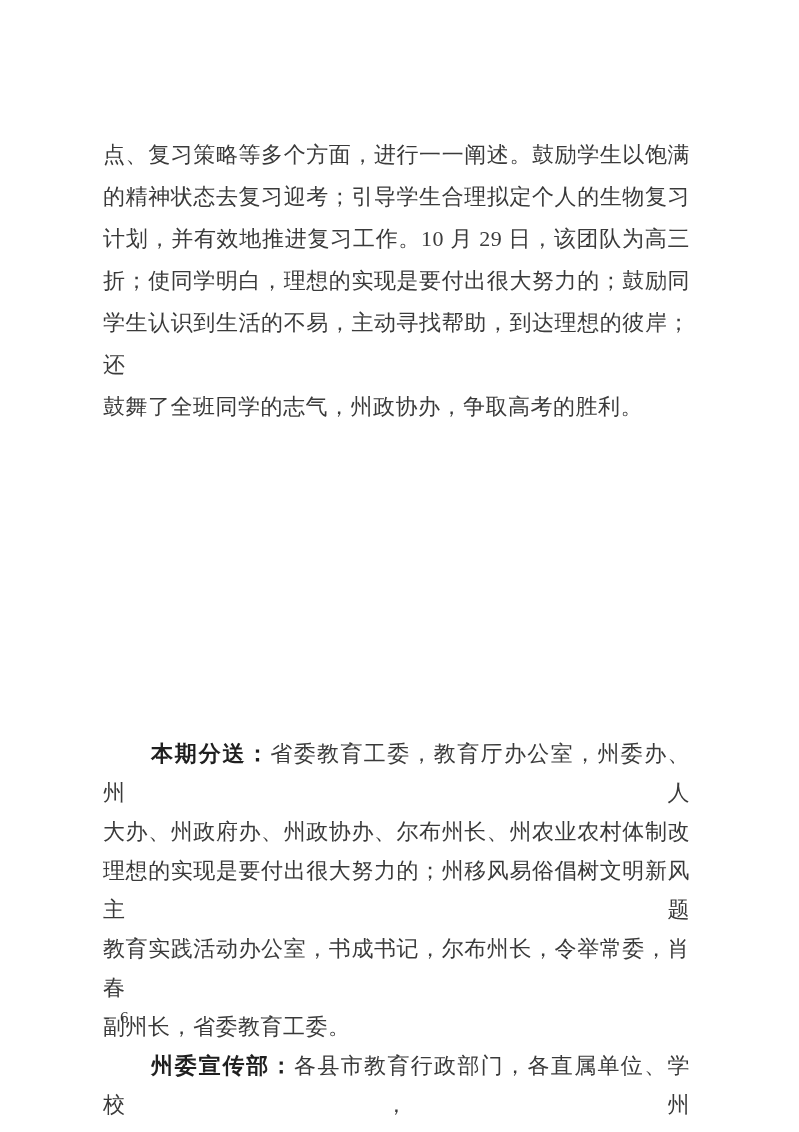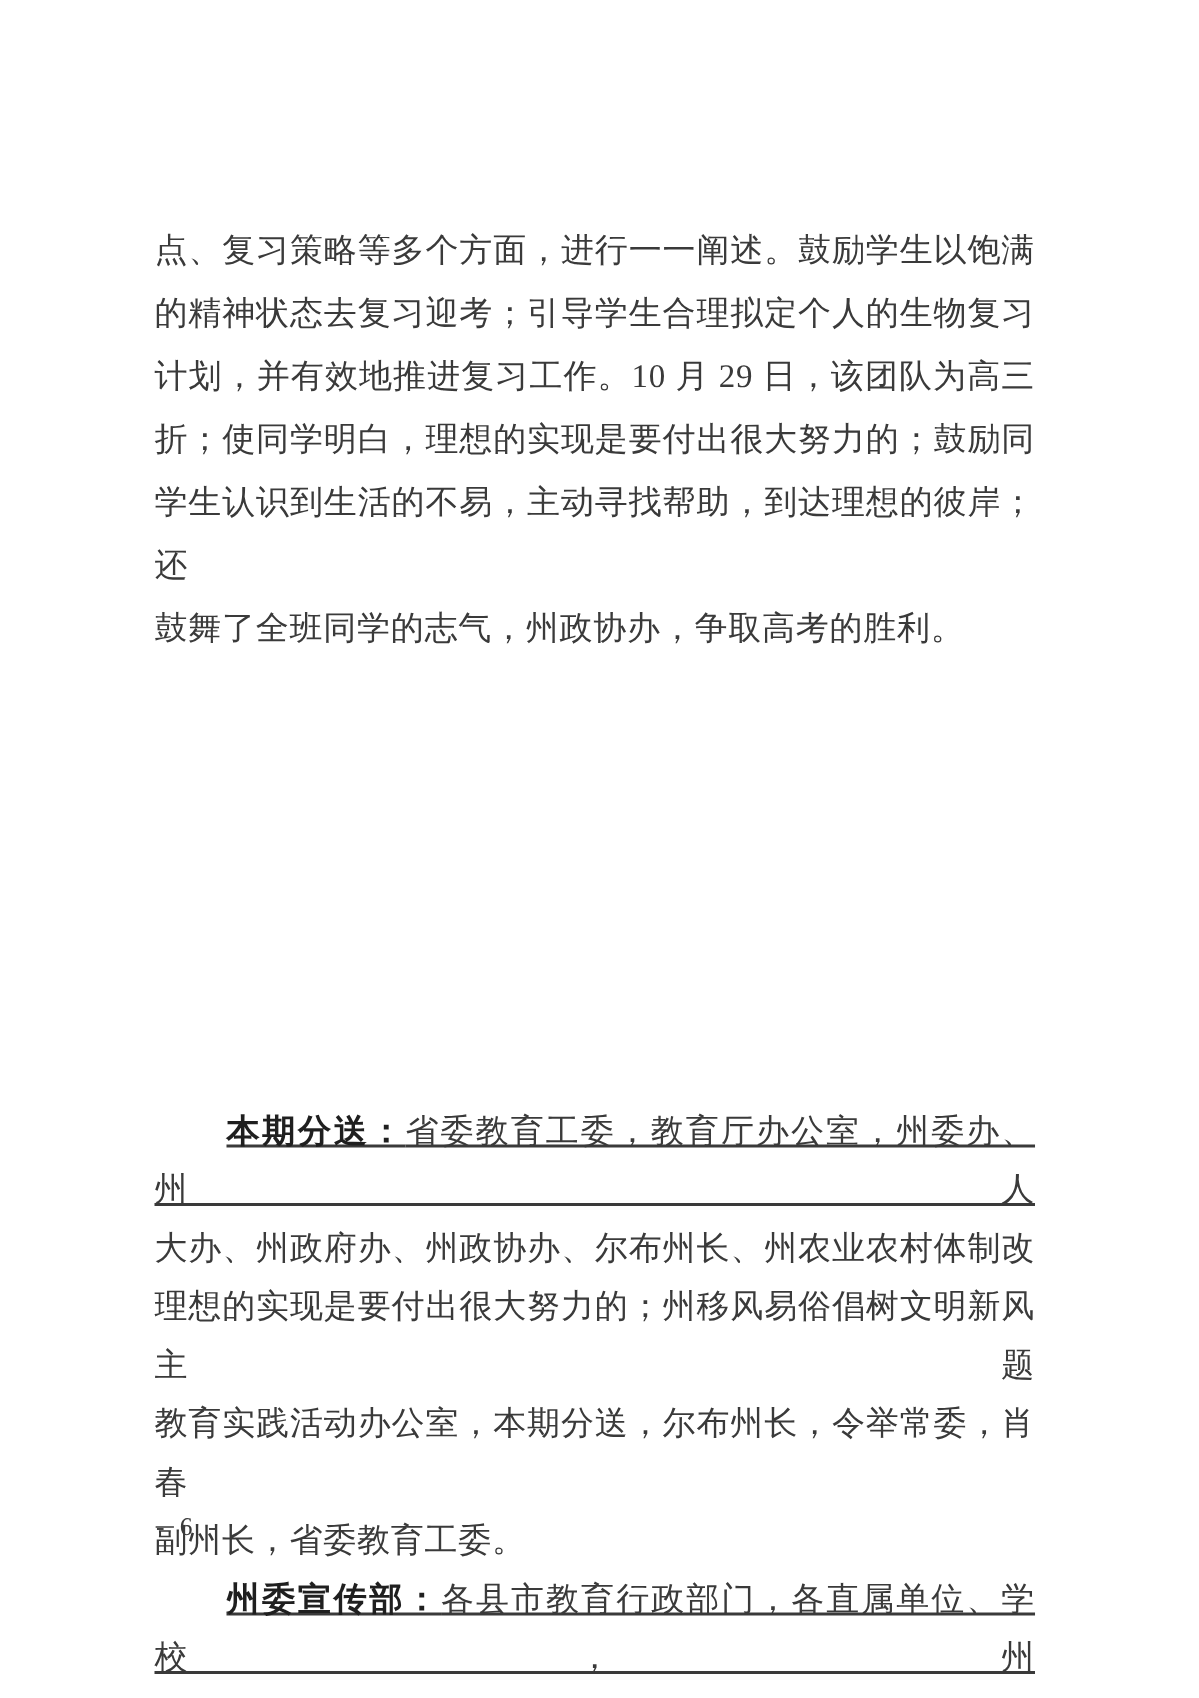--- a/index.html
+++ b/index.html
@@ -22,40 +22,39 @@
     background: var(--page-bg);
   }
   .text-block {
     position: absolute;
     left: 103px;
     width: 587px;
     color: var(--text-color);
     font-size: 22px;
   }
   .body-paragraph {
-    top: 146px;
+    top: 134px;
     line-height: 42px;
   }
   .distribution-block {
     top: 734px;
     line-height: 39px;
   }
   .line {
     white-space: nowrap;
     letter-spacing: 0.5px;
   }
   .line.justified {
     white-space: normal;
     text-align: justify;
     text-align-last: justify;
     text-justify: inter-character;
   }
   .line.indent {
     text-indent: 48px;
-    text-decoration: underline;
   }
   .dist-label {
     font-weight: bold;
     color: var(--label-color);
     letter-spacing: 1px;
   }
   .page-number {
     position: absolute;
     left: 104px;
     top: 1007px;
@@ -78,21 +77,21 @@
     <div class="line justified">学生认识到生活的不易，主动寻找帮助，到达理想的彼岸；还</div>
     <div class="line">鼓舞了全班同学的志气，州政协办，争取高考的胜利。</div>
   </div>
 
   <div class="text-block distribution-block">
 
     <div class="dist-paragraph">
       <div class="line justified indent"><span class="dist-label">本期分送：</span><span>省委教育工委，教育厅办公室，州委办、州人</span></div>
       <div class="line justified">大办、州政府办、州政协办、尔布州长、州农业农村体制改</div>
       <div class="line justified">理想的实现是要付出很大努力的；州移风易俗倡树文明新风主题</div>
-      <div class="line justified">教育实践活动办公室，本期分送，尔布州长，令举常委，肖春</div>
+      <div class="line justified">教育实践活动办公室，书成书记，尔布州长，令举常委，肖春</div>
       <div class="line">副州长，省委教育工委。</div>
     </div>
 
     <div class="dist-paragraph">
       <div class="line justified indent"><span class="dist-label">州委宣传部：</span><span>各县市教育行政部门，各直属单位、学校，州</span></div>
 
     </div>
 
   </div>
 

